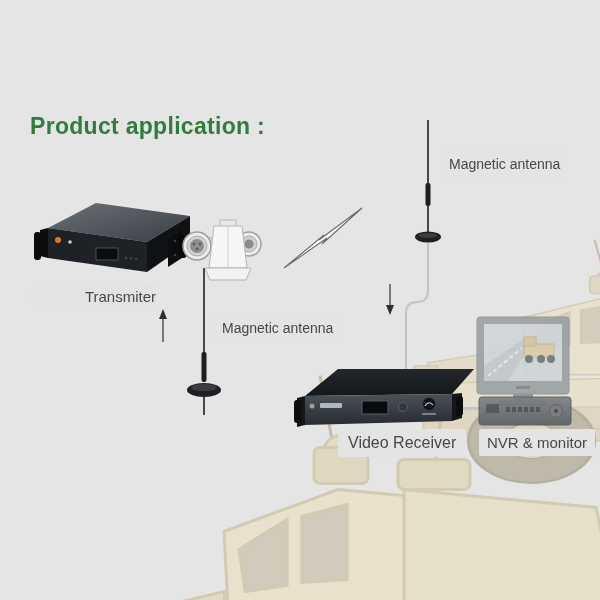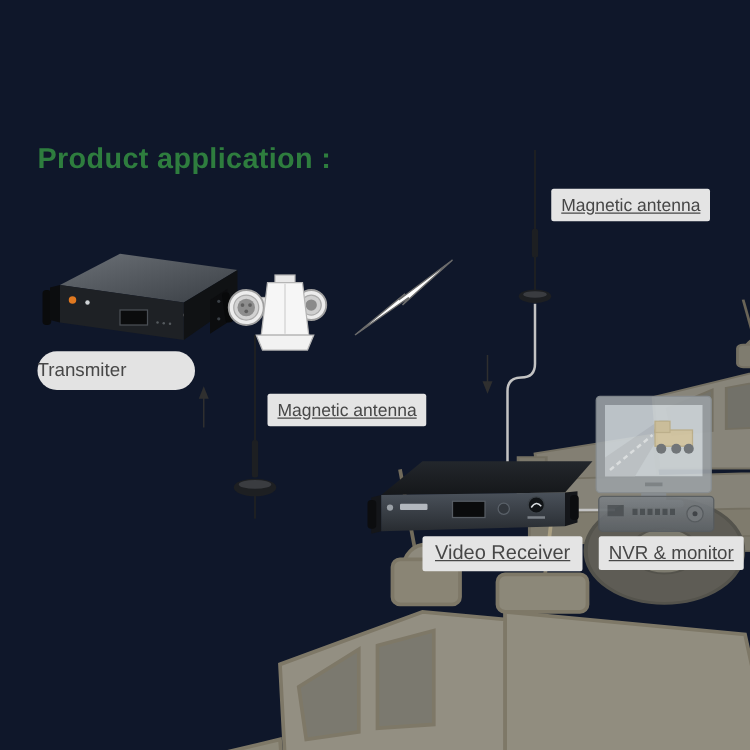--- a/index.html
+++ b/index.html
@@ -1,35 +1,35 @@
 <!DOCTYPE html>
 <html style="--title_green: #2e7d3e; --label_bg: #e4e4e4; --pill_bg: #e3e3e3; --label_text: #474747; --cable: #c3c3c3; --arrow: #2f2f2f; --antenna_black: #1d1f22; --device_black: #1e2125; --vehicle_tan: #ecdfbd; --monitor_gray: #9aa0a4;"><head>
 <meta charset="utf-8">
 <style>
   html,body { margin:0; padding:0; background:#ffffff; }
   #stage {
-    position:relative; width:600px; height:600px; background:#0f172a;
+    position:relative; width:600px; height:600px; background:#e5e5e5;
     font-family:"Liberation Sans", sans-serif; overflow:hidden;
   }
   #diagram-svg { position:absolute; left:0; top:0; }
 
   .title {
     position:absolute; left:30px; top:113px;
     font-size:23px; font-weight:bold; letter-spacing:.3px;
     color:var(--title_green,#2e7d3e);
   }
   .tag {
     position:absolute; background:var(--label_bg,#e4e4e4);
     color:var(--label_text,#474747); font-size:14px; line-height:1;
-    padding:6px 8px; border-radius:2px; white-space:nowrap;text-decoration:underline;
+    padding:6px 8px; border-radius:2px; white-space:nowrap;
   }
   .pill {
     position:absolute; background:var(--pill_bg,#e3e3e3);
     color:var(--label_text,#474747); font-size:15px; line-height:1;
-    padding:8px 0; border-radius:16px; text-align:left; white-space:nowrap;
+    padding:8px 0; border-radius:16px; text-align:right; white-space:nowrap;
   }
   .lbl-hdcam      { left:184px; top:192px; }
   .lbl-transmit   { left:30px;  top:281px; width:126px; }
   .lbl-mag-left   { left:214px; top:315px; }
   .lbl-mag-right  { left:441px; top:151px; }
   .lbl-receiving  { left:444px; top:284px; width:112px; }
   .lbl-vreceiver  { left:338px; top:429px; font-size:16px; padding:6px 10px; }
   .lbl-nvr        { left:479px; top:429px; font-size:15px; }
 
   .cable  { stroke:var(--cable,#c3c3c3); stroke-width:2; fill:none; }

